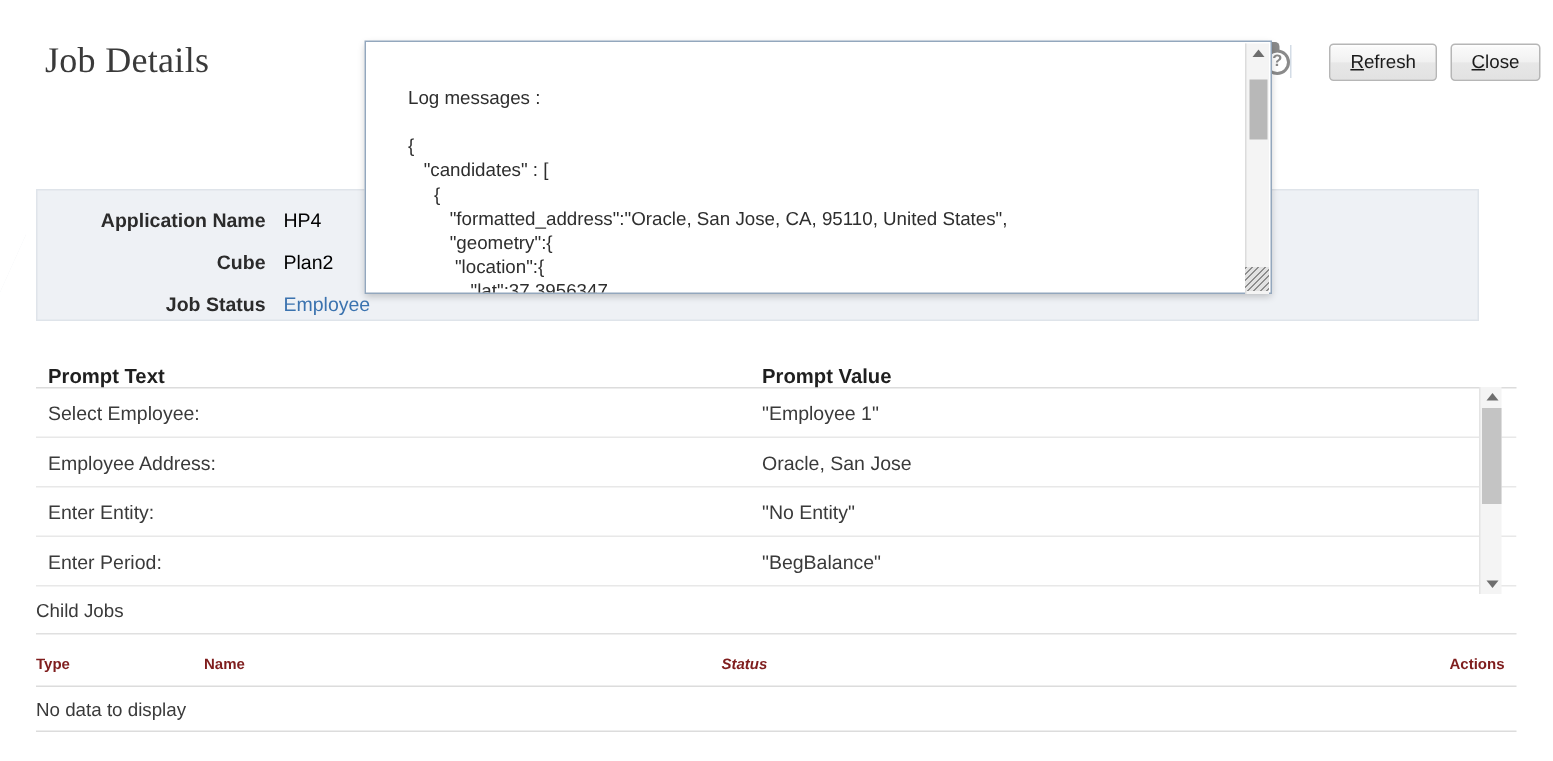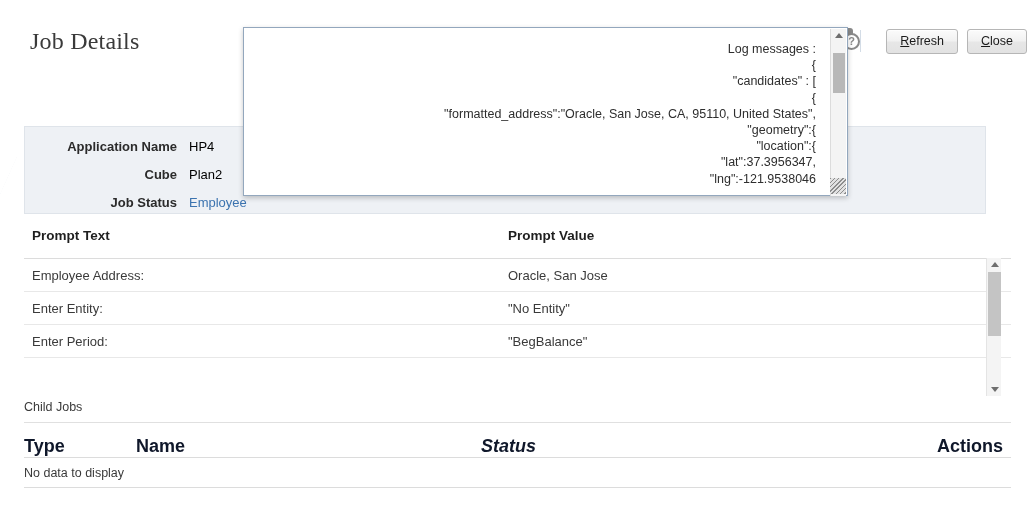--- a/index.html
+++ b/index.html
@@ -132,21 +132,21 @@
   .prompt-table {
     position: absolute;
     left: 24px;
     top: 228px;
     width: 987px;
     height: 168px;
   }
   .pt-head {
     display: flex;
     height: 31px;
-    align-items: flex-start;
+    align-items: flex-end;
     font-weight: bold;
     font-size: 13.5px;
     color: #1f1f1f;
     border-bottom: 1px solid #dcdcdc;
     box-sizing: border-box;
   }
   .pt-body {
     position: relative;
     height: 136px;
     overflow: hidden;
@@ -209,25 +209,25 @@
     background: #e0e0e0;
   }
   .cj-table {
     position: absolute;
     left: 24px;
     top: 430px;
     width: 987px;
   }
   .cj-head {
     display: flex;
-    align-items: flex-end;
+    align-items: center;
     height: 28px;
     font-weight: bold;
-    font-size: 18px;
-    color: #0f172a;
+    font-size: 10px;
+    color: #7f1d1d;
     border-bottom: 1px solid #dcdcdc;
     box-sizing: border-box;
   }
   .cj-empty {
     height: 30px;
     line-height: 30px;
     font-size: 12.5px;
     color: #3a3a3a;
     border-bottom: 1px solid #dcdcdc;
     box-sizing: border-box;
@@ -253,27 +253,26 @@
   .log-inner {
     position: absolute;
     left: 0; top: 0;
     width: 580px;
     height: 100%;
     padding: 13px 8px 0 12px;
     box-sizing: border-box;
     overflow: hidden;
   }
   .log-text {
-    margin: 0;
+    margin: 16px;
     font-family: "Liberation Sans", sans-serif;
     font-size: 12.5px;
     line-height: 16.2px;
     color: #2e2e2e;
     white-space: pre;
-    text-align: right;
   }
   .log-scrollbar {
     position: absolute;
     right: 1px;
     top: 1px;
     width: 16px;
     height: 167px;
     background: #f4f4f4;
     border-left: 1px solid #dcdcdc;
     box-sizing: border-box;
@@ -338,20 +337,24 @@
     <div class="info-value link">Employee</div>
   </div>
 </div>
 
 <div class="prompt-table">
   <div class="pt-head">
     <div class="col-text">Prompt Text</div>
     <div class="col-value">Prompt Value</div>
   </div>
   <div class="pt-body">
+    <div class="pt-row">
+      <div class="col-text">Select Employee:</div>
+      <div class="col-value">"Employee 1"</div>
+    </div>
     <div class="pt-row">
       <div class="col-text">Employee Address:</div>
       <div class="col-value">Oracle, San Jose</div>
     </div>
     <div class="pt-row">
       <div class="col-text">Enter Entity:</div>
       <div class="col-value">"No Entity"</div>
     </div>
     <div class="pt-row">
       <div class="col-text">Enter Period:</div>

